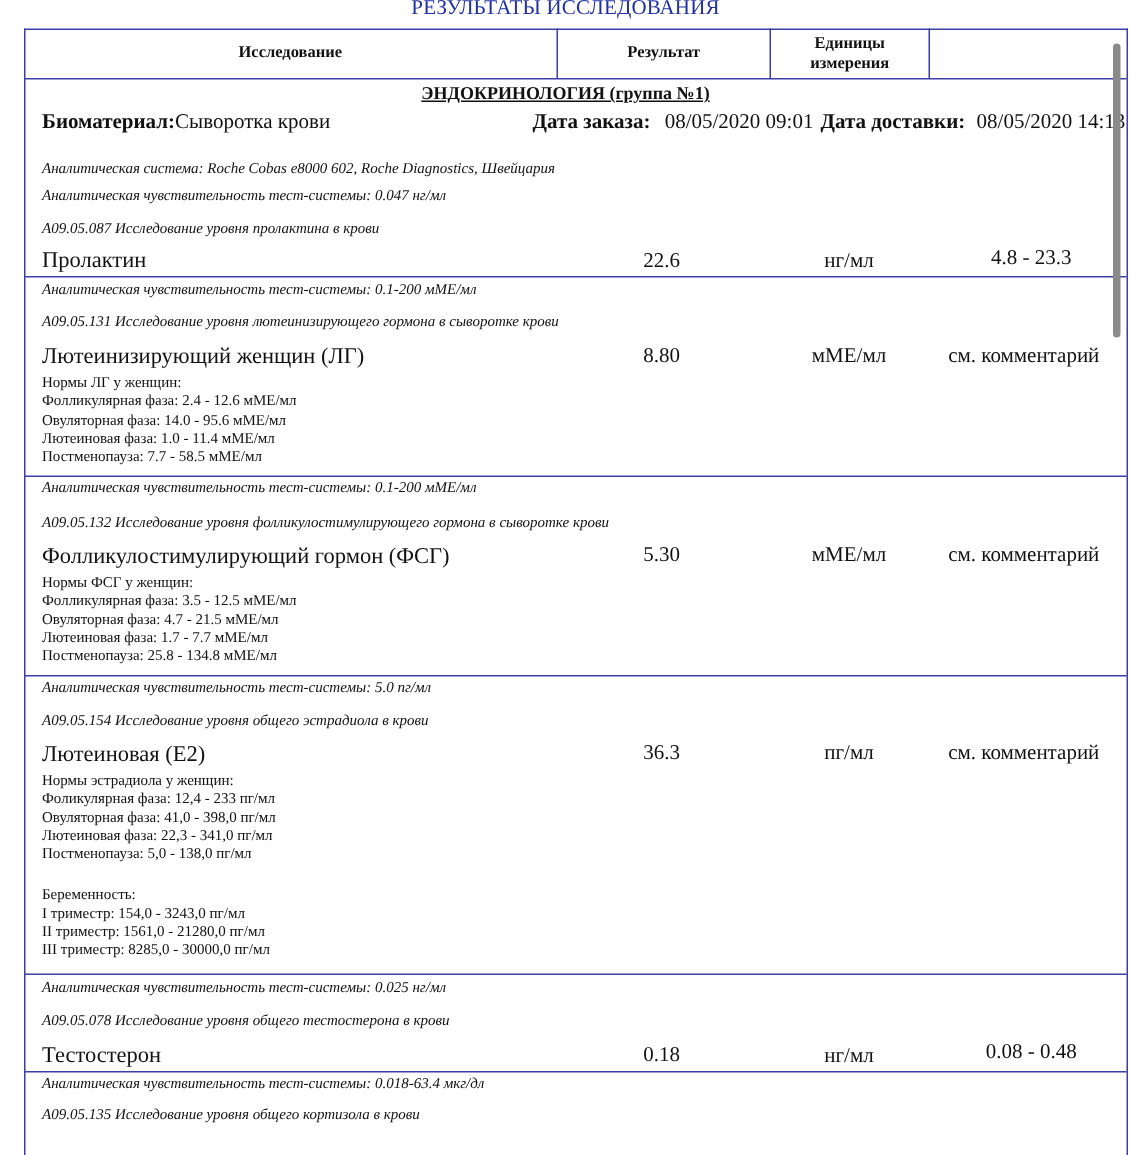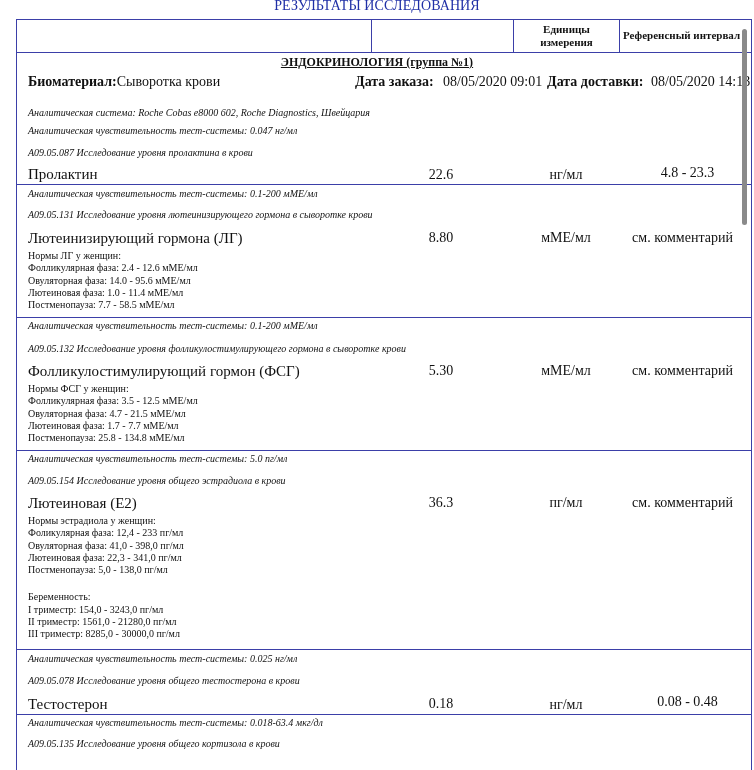--- a/index.html
+++ b/index.html
@@ -28,28 +28,29 @@
             background: #8a8a8a; border-radius: 3px; }
 </style>
 </head>
 <body>
 
 <div class="title">РЕЗУЛЬТАТЫ ИССЛЕДОВАНИЯ</div>
 
 <div class="frame"></div>
 
 <div class="header">
+  <div class="hcell" style="left:0;width:355px;">Исследование</div>
   <div class="vline" style="left:355px;"></div>
+  <div class="hcell" style="left:356px;width:141px;">Результат</div>
   <div class="vline" style="left:497px;"></div>
   <div class="hcell" style="left:498px;width:105px;flex-direction:column;">
     <span>Единицы</span>
     <span>измерения</span>
   </div>
   <div class="vline" style="left:603px;"></div>
-  <div class="hcell" style="left:604px;width:131px;justify-content:flex-start;padding-left:3px;white-space:nowrap;overflow:hidden;">Референсный интервал</div>
 </div>
 
 <div class="abs group">ЭНДОКРИНОЛОГИЯ (группа №1)</div>
 
 <div class="abs bio" style="left:28px;">
   <span class="bold">Биоматериал:</span><span>Сыворотка крови</span>
 </div>
 <div class="abs bio" style="left:355px;">
   <span class="bold">Дата заказа:</span>
   <span style="margin-left:6px;">08/05/2020 09:01</span>
@@ -64,21 +65,21 @@
 <div class="abs ital" style="left:28px;top:125px;">Аналитическая чувствительность тест-системы: 0.047 нг/мл</div>
 <div class="abs ital" style="left:28px;top:147px;">A09.05.087 Исследование уровня пролактина в крови</div>
 <div class="abs big" style="left:28px;top:166px;">Пролактин</div>
 <div class="abs res" style="left:400px;width:82px;top:167px;">22.6</div>
 <div class="abs res" style="left:525px;width:82px;top:167px;">нг/мл</div>
 <div class="abs res" style="left:625px;width:125px;top:165px;">4.8 - 23.3</div>
 <div class="hsep" style="top:184px;"></div>
 
 <div class="abs ital" style="left:28px;top:188px;">Аналитическая чувствительность тест-системы: 0.1-200 мМЕ/мл</div>
 <div class="abs ital" style="left:28px;top:209px;">A09.05.131 Исследование уровня лютеинизирующего гормона в сыворотке крови</div>
-<div class="abs big" style="left:28px;top:230px;">Лютеинизирующий гормона (ЛГ)</div>
+<div class="abs big" style="left:28px;top:230px;">Лютеинизирующий женщин (ЛГ)</div>
 <div class="abs res" style="left:400px;width:82px;top:230px;">8.80</div>
 <div class="abs res" style="left:525px;width:82px;top:230px;">мМЕ/мл</div>
 <div class="abs res" style="left:620px;width:125px;top:230px;">см. комментарий</div>
 <div class="abs small" style="left:28px;top:250px;">
   <div>Нормы ЛГ у женщин:</div>
   <div>Фолликулярная фаза: 2.4 - 12.6 мМЕ/мл</div>
   <div>Овуляторная фаза: 14.0 - 95.6 мМЕ/мл</div>
   <div>Лютеиновая фаза: 1.0 - 11.4 мМЕ/мл</div>
   <div>Постменопауза: 7.7 - 58.5 мМЕ/мл</div>
 </div>

